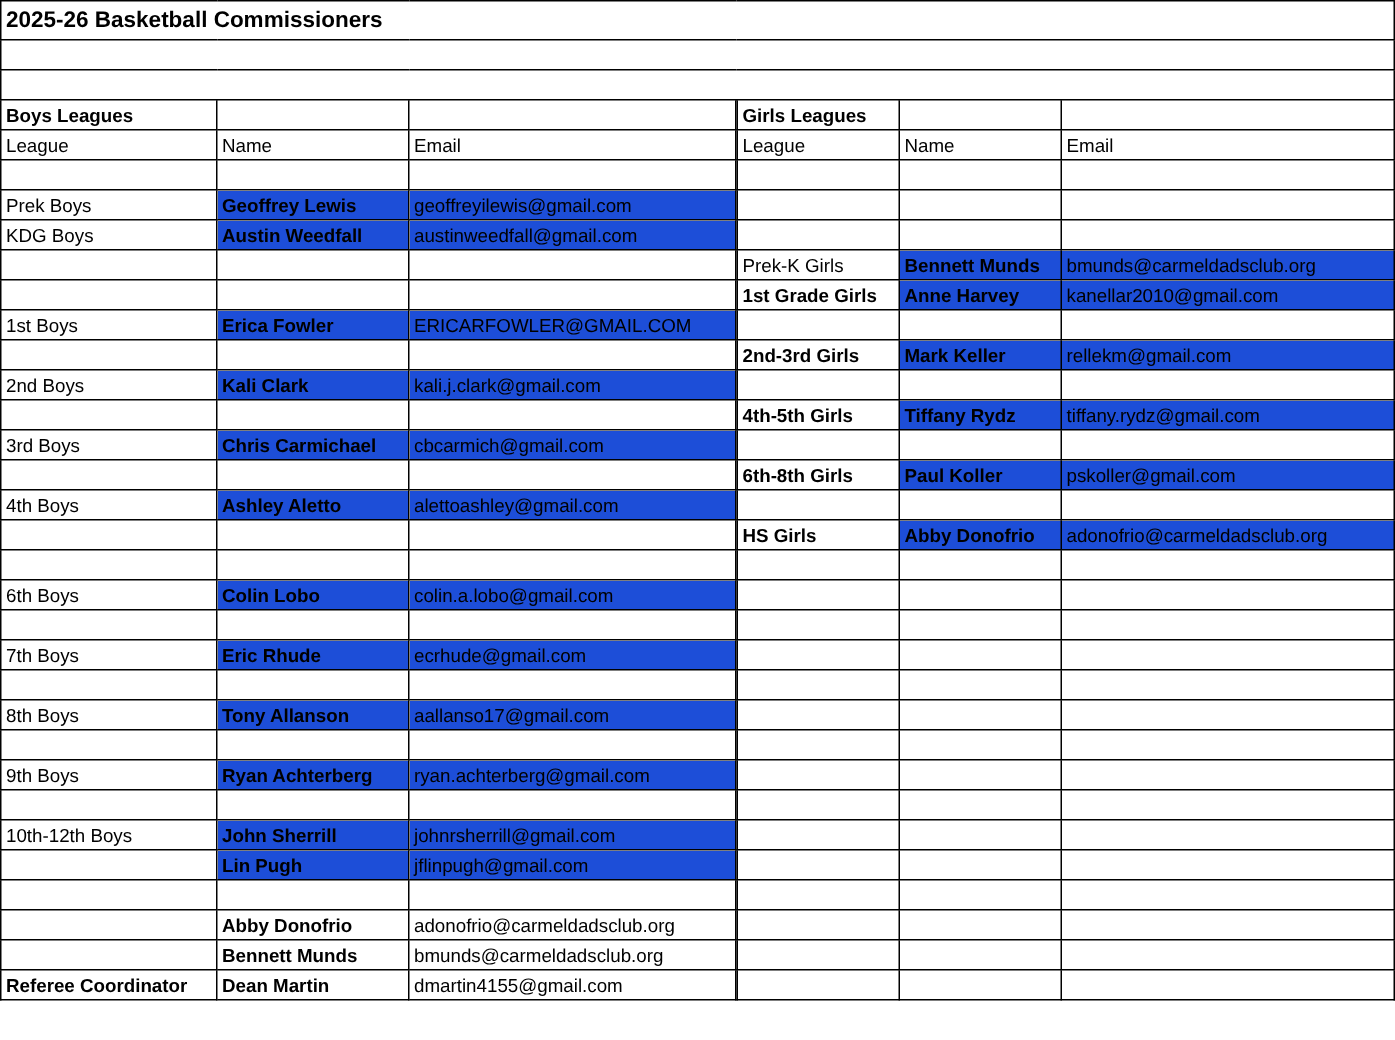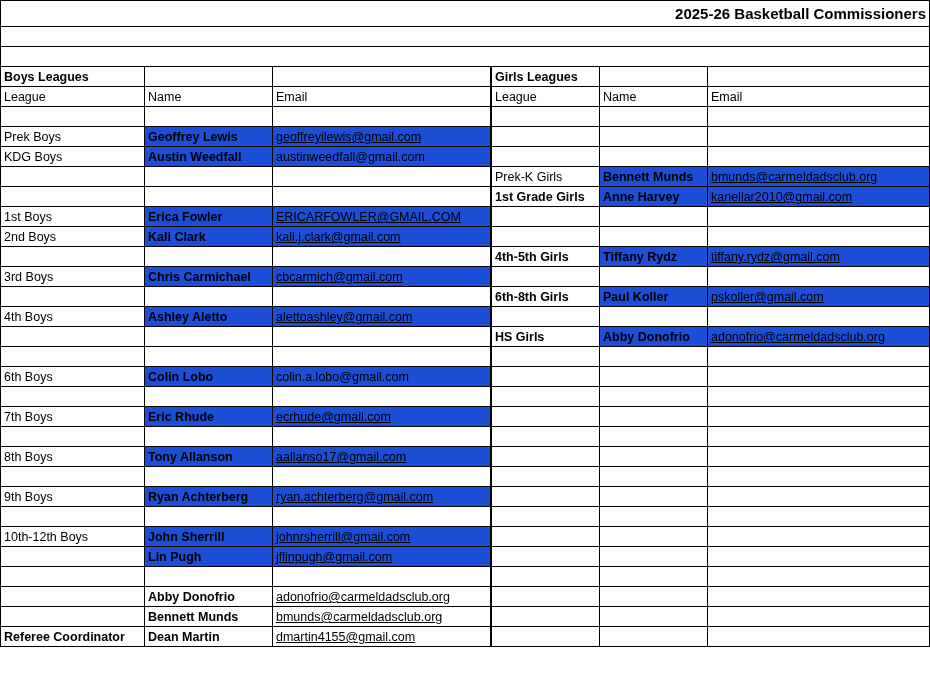--- a/index.html
+++ b/index.html
@@ -28,37 +28,36 @@
   td {
     border: 1px solid #000000;
     padding: 0 3px;
     height: 19px;
     line-height: 17px;
     vertical-align: bottom;
     white-space: nowrap;
     overflow: hidden;
   }
   .title-cell {
-    text-align: right;
+    text-align: left;
     font-weight: bold;
     font-size: 15px;
     height: 25px;
     line-height: 23px;
     vertical-align: middle;
     border: 1px solid #000000;
   }
   .blank-row td {
     height: 19px;
   }
   .green {
     background: #1d4ed8;
   }
   .bold { font-weight: bold; }
   .link {
-    text-decoration: underline;
     color: #000000;
   }
   
   col.c0 { width: 144px; }
   col.c1 { width: 128px; }
   col.c2 { width: 218px; }
   col.c3 { width: 1px; }
   col.c4 { width: 108px; }
   col.c5 { width: 108px; }
   col.c6 { width: 222px; }
@@ -163,20 +162,29 @@
       <tr>
         <td>1st Boys</td>
         <td class="green bold">Erica Fowler</td>
         <td class="green link">ERICARFOWLER@GMAIL.COM</td>
         <td></td>
         <td></td>
         <td></td>
         <td></td>
       </tr>
 
+      <tr>
+        <td></td>
+        <td></td>
+        <td></td>
+        <td></td>
+        <td class="bold">2nd-3rd Girls</td>
+        <td class="green bold">Mark Keller</td>
+        <td class="green link">rellekm@gmail.com</td>
+      </tr>
 
       <tr>
         <td>2nd Boys</td>
         <td class="green bold">Kali Clark</td>
         <td class="green link">kali.j.clark@gmail.com</td>
         <td></td>
         <td></td>
         <td></td>
         <td></td>
       </tr>

